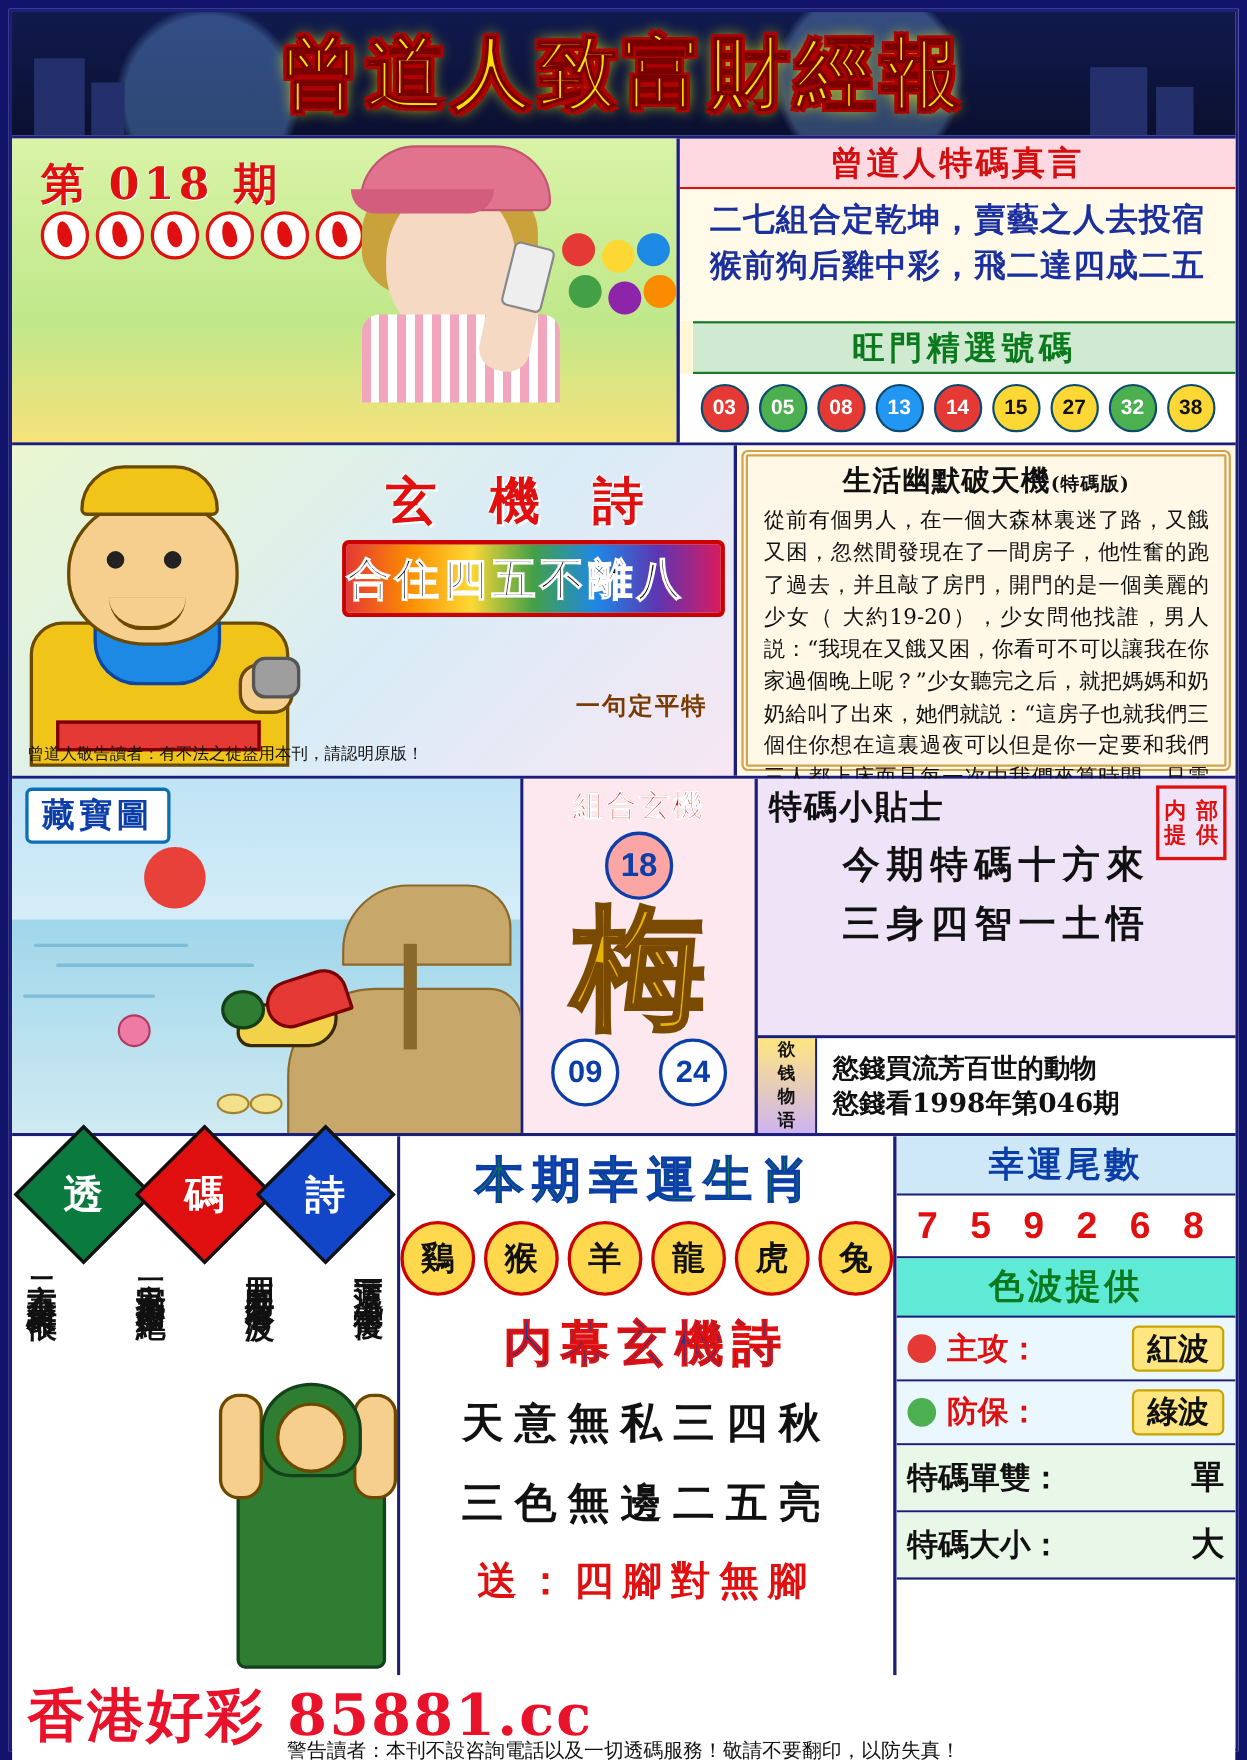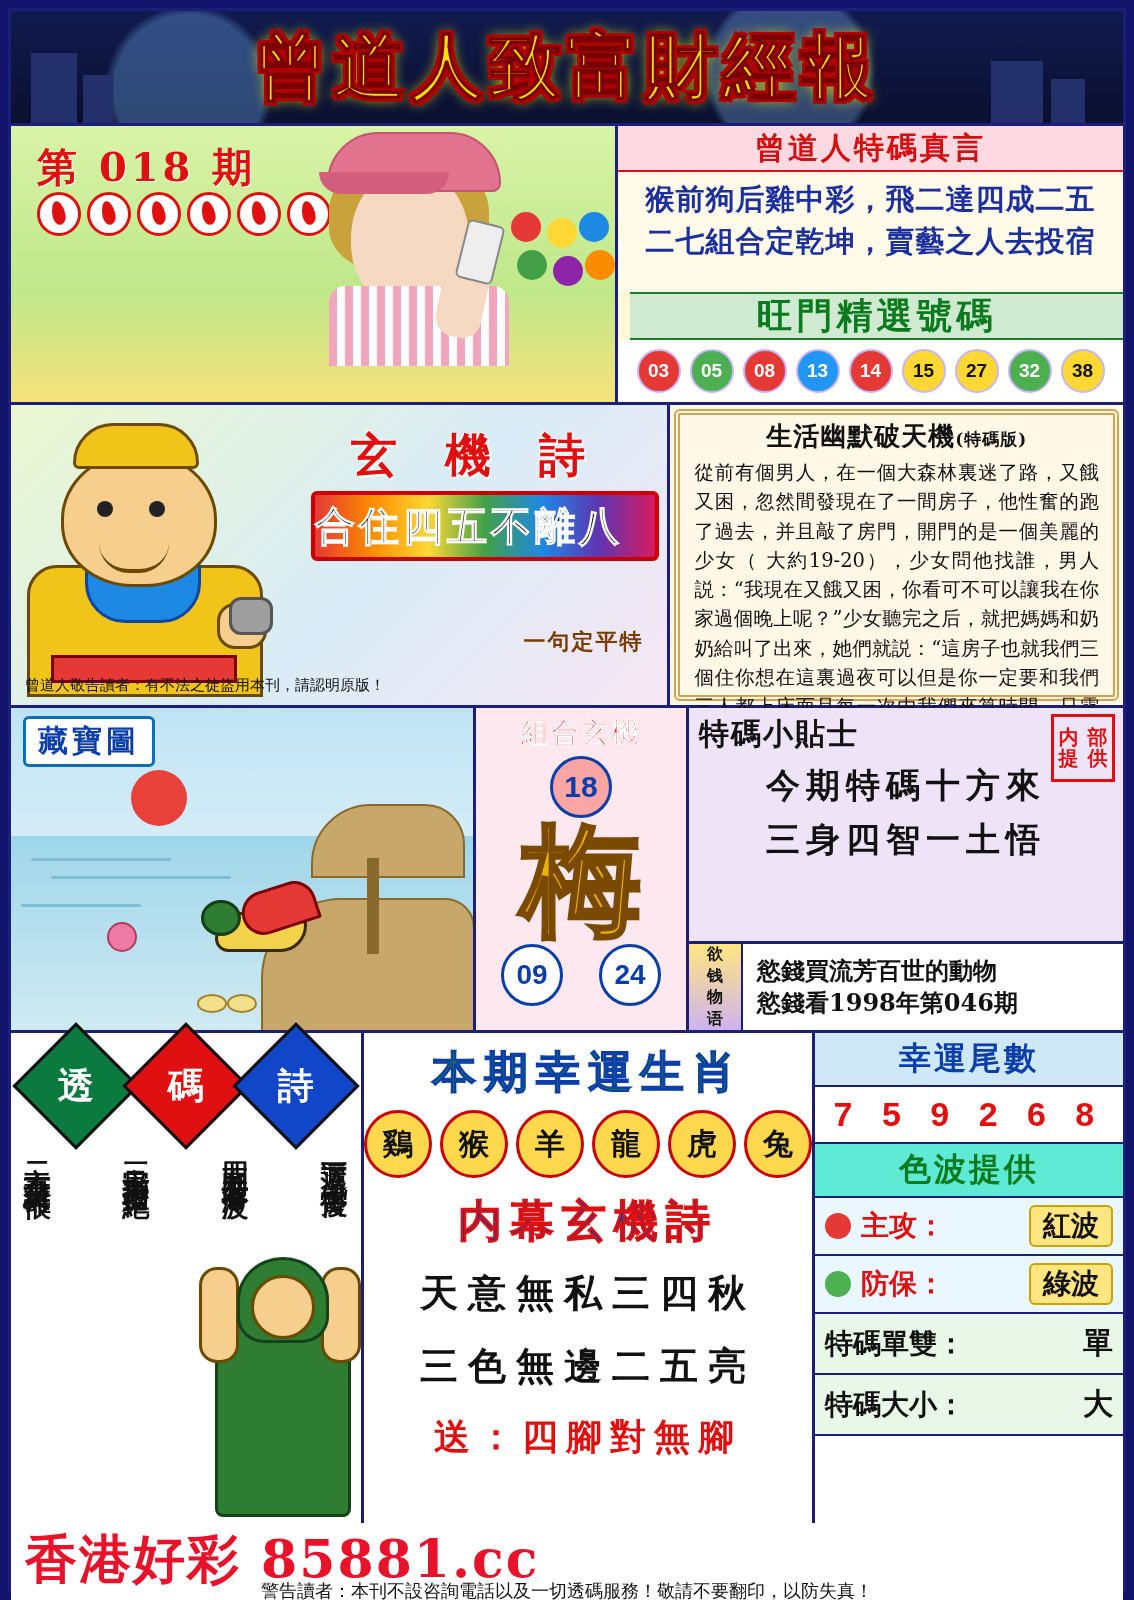--- a/index.html
+++ b/index.html
@@ -35,23 +35,23 @@
   .girl .arm{position:absolute;left:130px;top:120px;width:46px;height:92px;background:#f6d9c2;border-radius:20px;transform:rotate(12deg);}
   .girl .phone{position:absolute;left:150px;top:96px;width:34px;height:56px;background:#eee;border:2px solid #888;border-radius:6px;transform:rotate(14deg);}
   .balls{position:absolute;left:500px;top:86px;width:100px;height:100px;}
   .balls i{position:absolute;width:30px;height:30px;border-radius:50%;display:block;}
   .topright{width:505px;background:#fff7d6;display:flex;flex-direction:column;}
   .tr-title{height:44px;background:#ffd9e2;border-bottom:2px solid #e01010;display:flex;align-items:center;justify-content:center;
      font-family:"DejaVu Serif",serif;font-weight:bold;font-size:30px;color:#d40f0f;letter-spacing:3px;}
   .tr-poem{flex:1;background:#fffbe8;padding:6px 8px 0 8px;}
   .tr-poem div{font-family:"DejaVu Serif",serif;font-weight:bold;font-size:29px;color:#1b2f9e;text-align:center;line-height:1.45;letter-spacing:1px;}
   .tr-title2{height:44px;background:#cfead0;border-top:2px solid #1b7a2a;border-bottom:2px solid #1b7a2a;display:flex;align-items:center;justify-content:center;
-     font-family:"DejaVu Serif",serif;font-weight:bold;font-size:36px;color:#0b7a1e;letter-spacing:4px;margin-left:12px;}
+     font-family:"DejaVu Serif",serif;font-weight:bold;font-size:30px;color:#0b7a1e;letter-spacing:4px;margin-left:12px;}
   .tr-nums{height:62px;background:#fff;display:flex;align-items:center;justify-content:center;gap:9px;}
-  .nball{width:40px;height:40px;border-radius:50%;border:2px solid #c4b5fd;display:flex;align-items:center;justify-content:center;
+  .nball{width:40px;height:40px;border-radius:50%;border:2px solid #0c4a6e;display:flex;align-items:center;justify-content:center;
      font-weight:bold;font-size:19px;font-family:"Liberation Sans",sans-serif;}
 
   
   .midband{display:flex;border-bottom:3px solid #1b1f7a;height:300px;}
   .poembox{position:relative;width:660px;background:linear-gradient(135deg,#eaf7d0,#d9ecf7 55%,#f7e6f3);border-right:3px solid #1b1f7a;overflow:hidden;}
   .xuanji{position:absolute;left:340px;top:20px;font-family:"DejaVu Serif",serif;font-weight:bold;font-size:46px;color:#e01010;letter-spacing:16px;
      text-shadow:2px 2px 0 #fff,-1px -1px 0 #fff;}
   .rainbow{position:absolute;left:300px;top:86px;width:340px;height:62px;border:4px solid #c00;border-radius:6px;
      background:linear-gradient(90deg,#e53935,#fb8c00,#fdd835,#43a047,#1e88e5,#5e35b1,#d81b60);display:flex;align-items:center;justify-content:flex-start;}
   .rainbow span{font-family:"DejaVu Serif",serif;font-weight:bold;font-size:40px;color:#111;letter-spacing:4px;-webkit-text-stroke:1px #fff;}
@@ -196,22 +196,22 @@
             <i style="background: rgb(253, 216, 53); left: 36px; top: 6px;"></i>
             <i style="background: rgb(30, 136, 229); left: 68px; top: 0px;"></i>
             <i style="background: rgb(67, 160, 71); left: 6px; top: 38px;"></i>
             <i style="background: rgb(142, 36, 170); left: 42px; top: 44px;"></i>
             <i style="background: rgb(251, 140, 0); left: 74px; top: 38px;"></i>
           </div>
     </div>
     <div class="topright">
       <div class="tr-title">曾道人特碼真言</div>
       <div class="tr-poem">
+        <div>二七組合定乾坤，賣藝之人去投宿</div>
         <div>猴前狗后雞中彩，飛二達四成二五</div>
-        <div>二七組合定乾坤，賣藝之人去投宿</div>
       </div>
       <div class="tr-title2">旺門精選號碼</div>
       <div class="tr-nums" id="picks">
             <div class="nball" style="background: rgb(229, 57, 53); color: rgb(255, 255, 255);">03</div>
             <div class="nball" style="background: rgb(76, 175, 80); color: rgb(255, 255, 255);">05</div>
             <div class="nball" style="background: rgb(229, 57, 53); color: rgb(255, 255, 255);">08</div>
             <div class="nball" style="background: rgb(33, 150, 243); color: rgb(255, 255, 255);">13</div>
             <div class="nball" style="background: rgb(229, 57, 53); color: rgb(255, 255, 255);">14</div>
             <div class="nball" style="background: rgb(253, 216, 53); color: rgb(17, 17, 17);">15</div>
             <div class="nball" style="background: rgb(253, 216, 53); color: rgb(17, 17, 17);">27</div>

